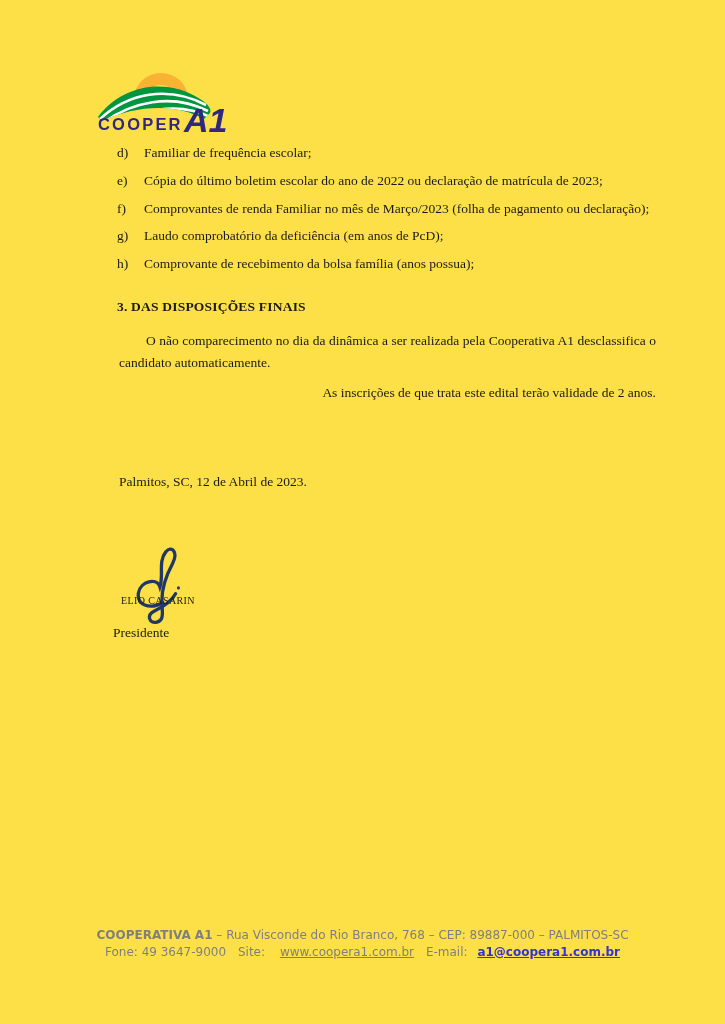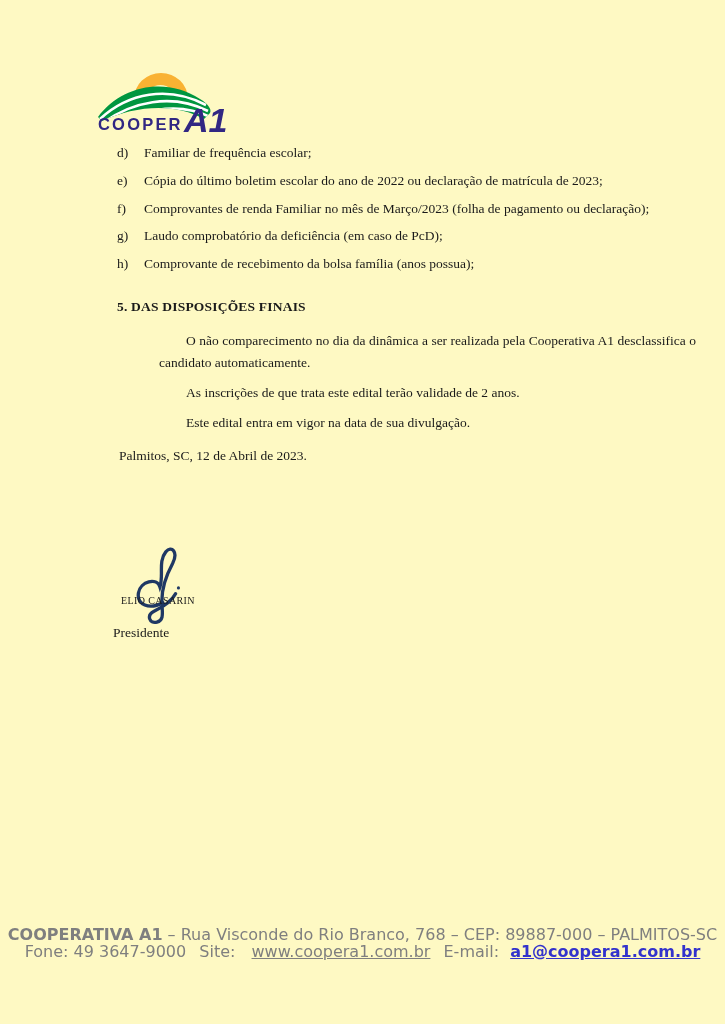--- a/index.html
+++ b/index.html
@@ -1,56 +1,56 @@
 <!DOCTYPE html>
 <html><head>
 <meta charset="utf-8">
 <style>
   * { margin: 0; padding: 0; box-sizing: border-box; }
   html, body { background: #ffffff; }
   .page {
     position: relative;
     width: 725px;
     height: 1024px;
-    background: #fef9c3;
+    background: #fde047;
     font-family: "Liberation Serif", serif;
     color: #1a1a1a;
     overflow: hidden;
   }
 
   
   .logo { position: absolute; left: 98px; top: 55px; width: 136px; height: 78px; }
 
   
   .doc-list { position: absolute; left: 117px; top: 145px; width: 545px; font-size: 13.5px; }
   .doc-item { display: flex; margin-bottom: 11.8px; }
   .doc-item .letter { width: 27px; flex: 0 0 27px; }
   .doc-item .item-text { flex: 1; }
 
   
   .section-heading {
     position: absolute; left: 117px; top: 299px;
     font-size: 13.5px; font-weight: bold; letter-spacing: 0.2px;
   }
-  .paragraphs { position: absolute; left: 119px; top: 330px; width: 537px; font-size: 13.5px; margin-left: 40px; }
-  .paragraphs p { line-height: 21.7px; text-indent: 27px; margin-bottom: 8.4px; }
+  .paragraphs { position: absolute; left: 119px; top: 330px; width: 537px; font-size: 13.5px; }
+  .paragraphs p { line-height: 21.7px; text-indent: 27px; margin-bottom: 8.4px; text-align: right; }
   .paragraphs p.justified { text-align: justify; }
 
   
-  .date-line { position: absolute; left: 119px; top: 448px; font-size: 13.5px; }
+  .date-line { position: absolute; left: 119px; top: 474px; font-size: 13.5px; }
   .signature { position: absolute; left: 128px; top: 546px; width: 58px; height: 78px; }
   .signatory-name { position: absolute; left: 121px; top: 595px; font-size: 10px; font-weight: normal; letter-spacing: 0.4px; }
   .signatory-role { position: absolute; left: 113px; top: 625px; font-size: 13.5px; }
 
   
   .footer {
     position: absolute; left: 0; top: 927px; width: 100%;
     text-align: center;
     font-family: "DejaVu Sans", sans-serif;
-    font-size: 16px;
+    font-size: 12px;
     color: #7f7f7f;
     line-height: 16.5px;
   }
   .footer .org-name { font-weight: bold; }
   .footer a { cursor: pointer; }
   .footer .site-link { color: #7f7f7f; text-decoration: underline; margin-left: 11px; }
   .footer .email-link { color: #3333cc; font-weight: bold; text-decoration: underline; margin-left: 6px; }
   .footer .gap { display: inline-block; width: 8px; }
 
   
@@ -91,34 +91,33 @@
     <div class="doc-item">
       <span class="letter">e)</span>
       <span class="item-text">Cópia do último boletim escolar do ano de 2022 ou declaração de matrícula de 2023;</span>
     </div>
     <div class="doc-item">
       <span class="letter">f)</span>
       <span class="item-text">Comprovantes de renda Familiar no mês de Março/2023 (folha de pagamento ou declaração);</span>
     </div>
     <div class="doc-item">
       <span class="letter">g)</span>
-      <span class="item-text">Laudo comprobatório da deficiência (em caso de PcD);</span>
+      <span class="item-text">Laudo comprobatório da deficiência (em anos de PcD);</span>
     </div>
     <div class="doc-item">
       <span class="letter">h)</span>
       <span class="item-text">Comprovante de recebimento da bolsa família (anos possua);</span>
     </div>
   </div>
 
-  <div class="section-heading">5. DAS DISPOSIÇÕES FINAIS</div>
+  <div class="section-heading">3. DAS DISPOSIÇÕES FINAIS</div>
 
   <div class="paragraphs">
     <p class="justified">O não comparecimento no dia da dinâmica a ser realizada pela Cooperativa A1 desclassifica o candidato automaticamente.</p>
     <p>As inscrições de que trata este edital terão validade de 2 anos.</p>
-    <p>Este edital entra em vigor na data de sua divulgação.</p>
   </div>
 
   <div class="date-line">Palmitos, SC, 12 de Abril de 2023.</div>
 
   <div class="signature">
     <svg width="58" height="78" viewBox="0 0 56 80">
       <path d="M 34 58
                C 20 66 7 60 9 48
                C 11 36 28 32 31 42
                C 35 30 29 16 37 6

